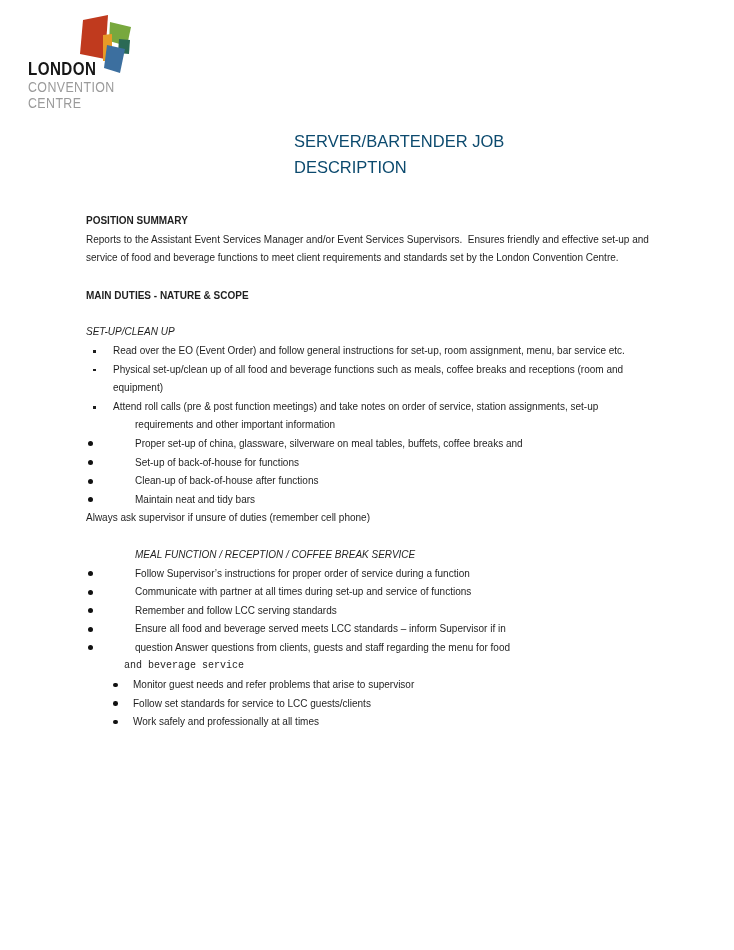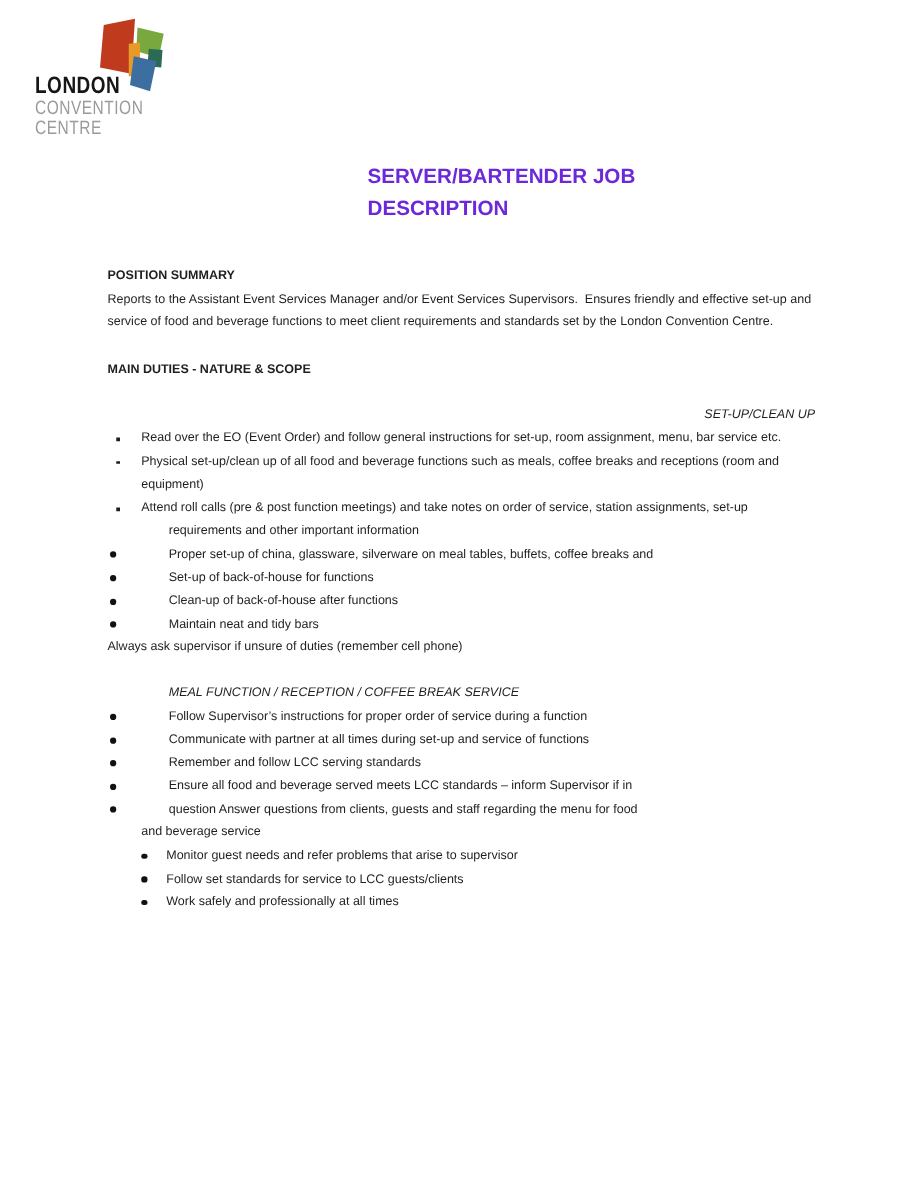--- a/index.html
+++ b/index.html
@@ -9,42 +9,42 @@
   }
   
   .logo{position:absolute;left:0;top:0;width:200px;height:120px;}
   .logo-shapes{position:absolute;left:79px;top:13px;}
   .logo-text{position:absolute;left:28px;top:58px;white-space:nowrap;}
   .logo-text .l1{display:block;font-weight:bold;font-size:19px;line-height:21px;color:#161616;
                  transform:scaleX(0.80);transform-origin:0 50%;letter-spacing:0.5px;}
   .logo-text .l2,.logo-text .l3{display:block;font-weight:400;font-size:15.5px;line-height:15.5px;color:#9b9b9b;
                  transform:scaleX(0.80);transform-origin:0 50%;letter-spacing:0.5px;}
   
-  .doc-title{position:absolute;left:294px;top:128px;font-weight:bold;font-size:16.5px;line-height:26px;color:#6d28d9;}
+  .doc-title{position:absolute;left:294px;top:128px;font-weight:normal;font-size:16.5px;line-height:26px;color:#0c4a6e;}
   
   .content{position:absolute;left:86px;top:212px;width:566px;font-size:10px;line-height:18.6px;}
   .h-bold{font-weight:bold;}
   .h-italic{font-style:italic;}
   .para{white-space:pre-wrap;}
   .sp-main-duties{margin-top:19px;}
-  .sp-setup{margin-top:18px;text-align:right;}
+  .sp-setup{margin-top:18px;}
   .sp-meal{margin-top:18px;margin-left:49px;}
   
   .b-row{display:flex;align-items:flex-start;}
   .glyph-sm{flex:0 0 27px;position:relative;}
   .glyph-sm::after{content:"";position:absolute;left:7px;top:8px;width:2.8px;height:2.8px;background:#1f1f1f;}
   .glyph-lg{flex:0 0 49px;position:relative;}
   .glyph-lg::after{content:"";position:absolute;left:2px;top:6.5px;width:5px;height:5px;border-radius:50%;background:#111;}
   .b-sub{margin-left:24px;justify-content:flex-end;}
   .glyph-sub{flex:0 0 23px;position:relative;}
   .glyph-sub::after{content:"";position:absolute;left:3px;top:6.5px;width:4.6px;height:4.6px;border-radius:50%;background:#111;}
   .b-text{flex:1 1 auto;}
   .deep-wrap{padding-left:22px;text-indent:-22px;}
   .note-line{margin-left:0;}
-  .cont-line{margin-left:27px;}
+  .cont-line{margin-left:38px;font-family:Liberation Mono, monospace;}
 </style>
 </head>
 <body>
 
 <div class="logo">
   <svg class="logo-shapes" width="54" height="60" viewBox="0 0 54 60" xmlns="http://www.w3.org/2000/svg">
     <polygon points="4,7 29,2 26,46 1,41" fill="#c03a1e"></polygon>
     <polygon points="31,9 52,14 48,33 30,28" fill="#78a83e"></polygon>
     <polygon points="24,22 33,21 33,48 24,48" fill="#e79a27"></polygon>
     <polygon points="40,26 51,27 50,41 39,40" fill="#2b6a55"></polygon>

